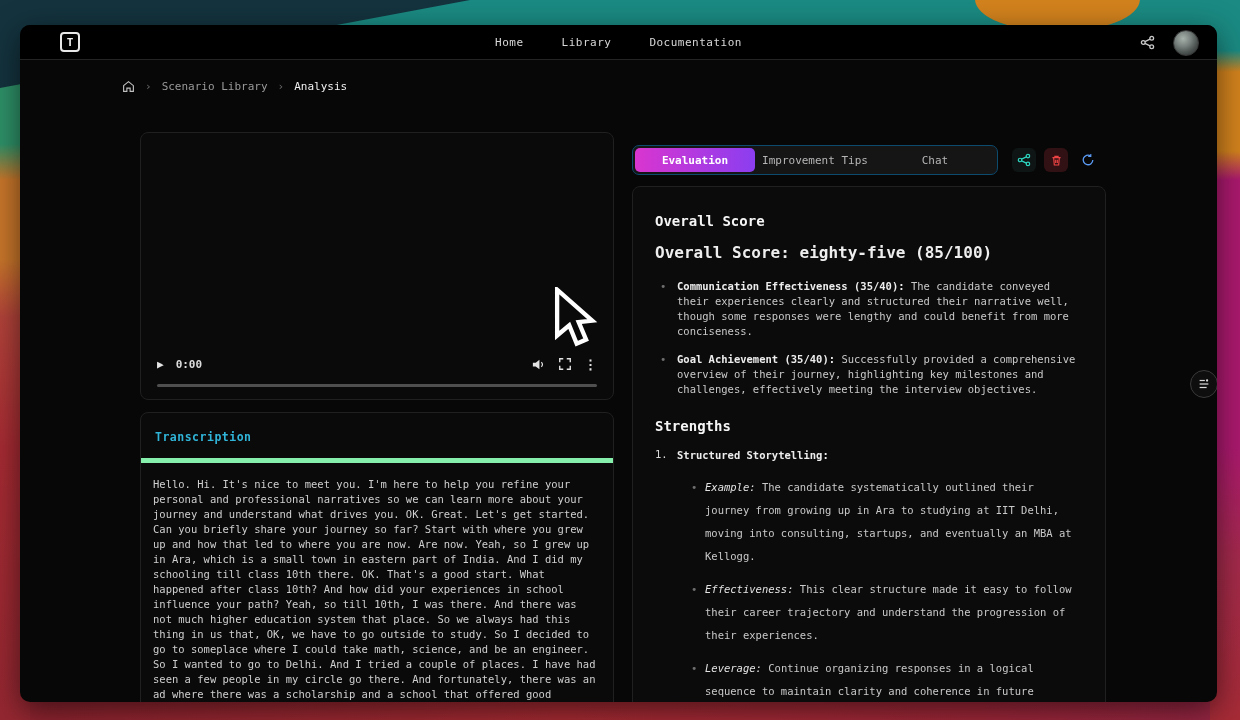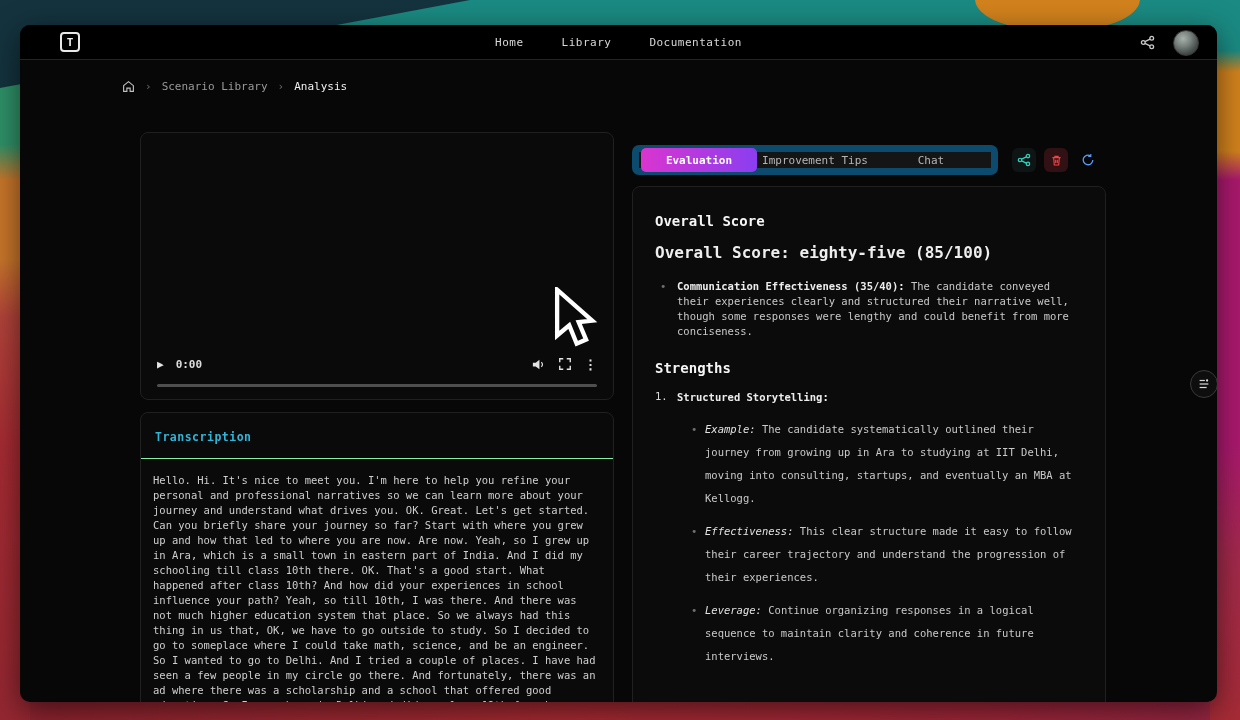--- a/index.html
+++ b/index.html
@@ -53,28 +53,28 @@
   .vc-play { color:#e6e6e6; font-size:11px; cursor:pointer; }
   .vc-time { color:#dcdcdc; font-size:11px;font-weight:bold; }
   .vc-spacer { flex:1; }
   .vc-btn { cursor:pointer; display:flex; align-items:center; }
   .vc-kebab { color:#e0e0e0; font-size:13px; font-weight:bold; cursor:pointer; }
   .video-progress { position:absolute; left:16px; right:16px; bottom:12px; height:3px;
     background:#4f4f4f; border-radius:2px; cursor:pointer; }
 
   .transcript-card { position:absolute; left:120px; top:387px; width:474px; height:360px;
     background:#0a0a0a; border:1px solid #202020; border-radius:8px; overflow:hidden; }
-  .transcript-header { padding:13px 14px; border-bottom:1px solid #86efac; }
+  .transcript-header { padding:13px 14px; border-bottom:5px solid #86efac; }
   .transcript-title { color:#30b4d8; font-size:11.5px; font-weight:bold; letter-spacing:.5px; }
   .transcript-body { padding:14px 12px; color:#cfcfcf; font-size:10.5px; line-height:15px; }
 
   
   .right-panel { position:absolute; left:612px; top:120px; width:474px; }
   .tab-row { display:flex; align-items:center; }
-  .tabs { width:366px; height:30px; background:#151515; border:7px solid #0c4a6e; border-radius:7px;
+  .tabs { width:366px; height:30px; background:#151515; border:1px solid #0c4a6e; border-radius:7px;
     display:flex; align-items:center; padding:2px; }
   .tab { flex:1; height:24px; display:flex; align-items:center; justify-content:center;
     color:#b5b5b5; font-size:11px; cursor:pointer; border-radius:5px; }
   .tab.active { background:linear-gradient(90deg,#d935cf 0%,#8b3ef0 100%); color:#fff; font-weight:bold; }
   .tab-icons { display:flex; align-items:center; gap:8px; margin-left:14px; }
   .icon-btn { width:24px; height:24px; border-radius:6px; display:flex; align-items:center;
     justify-content:center; cursor:pointer; }
   .icon-btn.share { background:#0e1514; }
   .icon-btn.trash { background:#321114; }
 
@@ -216,20 +216,21 @@
         </div>
       </div>
     </div>
 
     <div class="analysis-card">
       <h2>Overall Score</h2>
       <div class="score-line">Overall Score: eighty-five (85/100)</div>
 
       <ul class="score-list">
         <li><strong>Communication Effectiveness (35/40):</strong> <span>The candidate conveyed their experiences clearly and structured their narrative well, though some responses were lengthy and could benefit from more conciseness.</span></li>
+        <li><strong>Goal Achievement (35/40):</strong> <span>Successfully provided a comprehensive overview of their journey, highlighting key milestones and challenges, effectively meeting the interview objectives.</span></li>
       </ul>
 
       <h2 class="strengths-h">Strengths</h2>
 
       <div class="strength-item">
         <span class="strength-num">1.</span>
         <div class="strength-title">Structured Storytelling:</div>
         <ul class="point-list">
           <li><em>Example:</em> <span>The candidate systematically outlined their journey from growing up in Ara to studying at IIT Delhi, moving into consulting, startups, and eventually an MBA at Kellogg.</span></li>
           <li><em>Effectiveness:</em> <span>This clear structure made it easy to follow their career trajectory and understand the progression of their experiences.</span></li>

